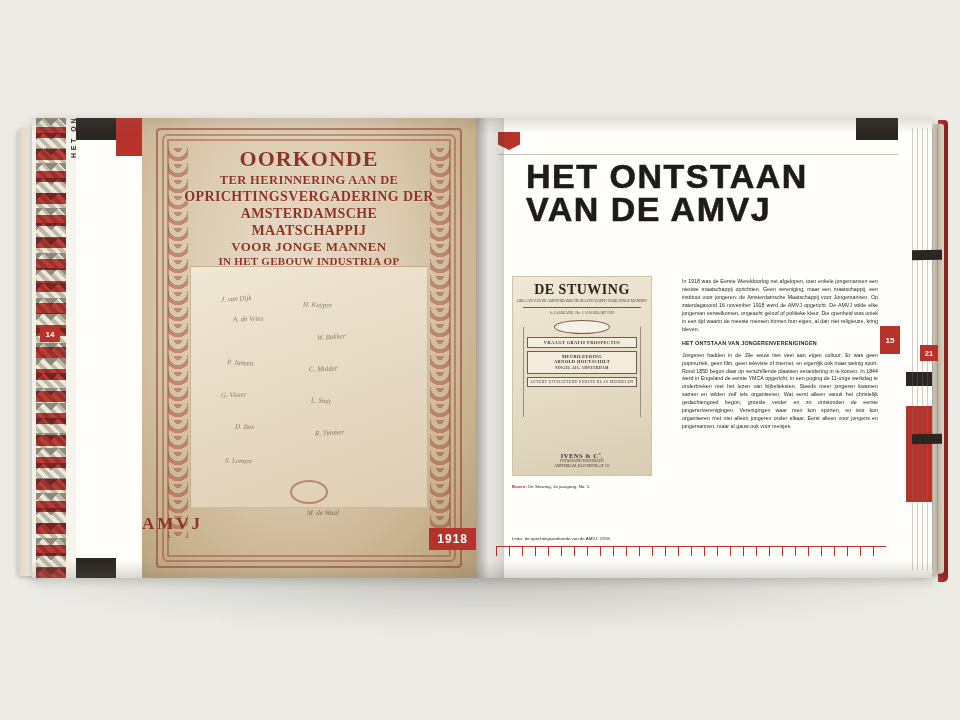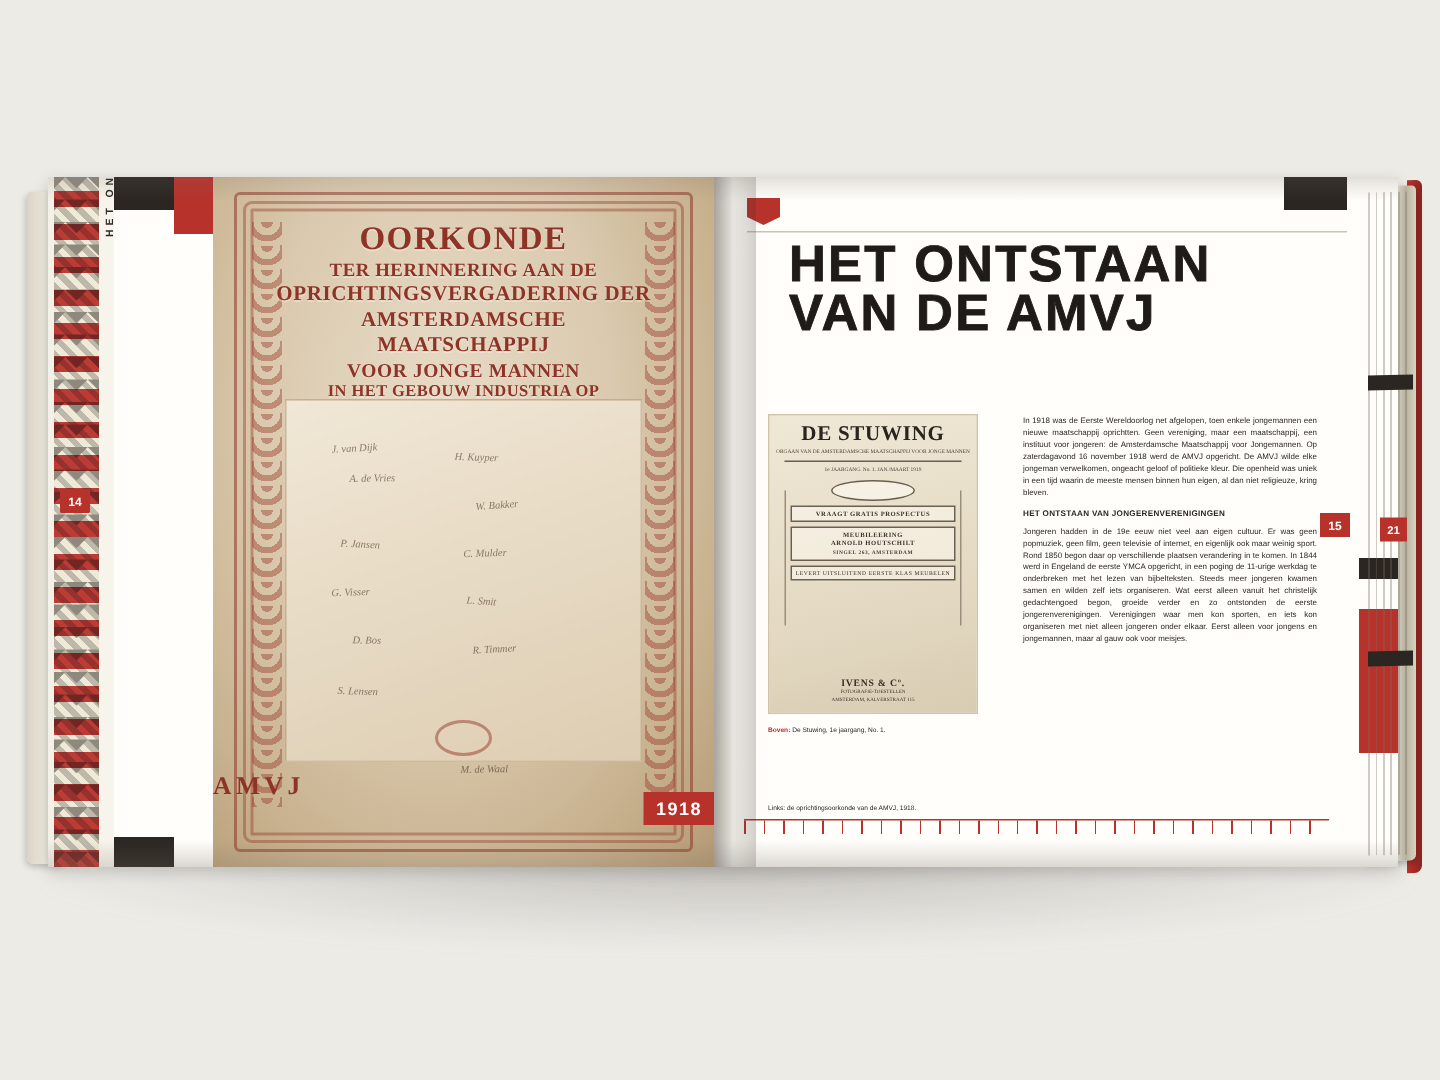--- a/index.html
+++ b/index.html
@@ -445,22 +445,22 @@
   }
   .rp-black-right {
     position: absolute;
     right: 0; top: 254px;
     width: 26px; height: 14px;
     background: #2b2622;
   }
   .page-num-right {
     position: absolute;
     right: 32px;
-    top: 224px;
-    width: 20px; height: 16px;
+    top: 208px;
+    width: 20px; height: 28px;
     background: #b8322c;
     color: #fff;
     font-size: 8px;
     display: flex;
     align-items: center;
     justify-content: center;
     font-weight: bold;
     z-index: 6;
   }
   .page-num-edge {

